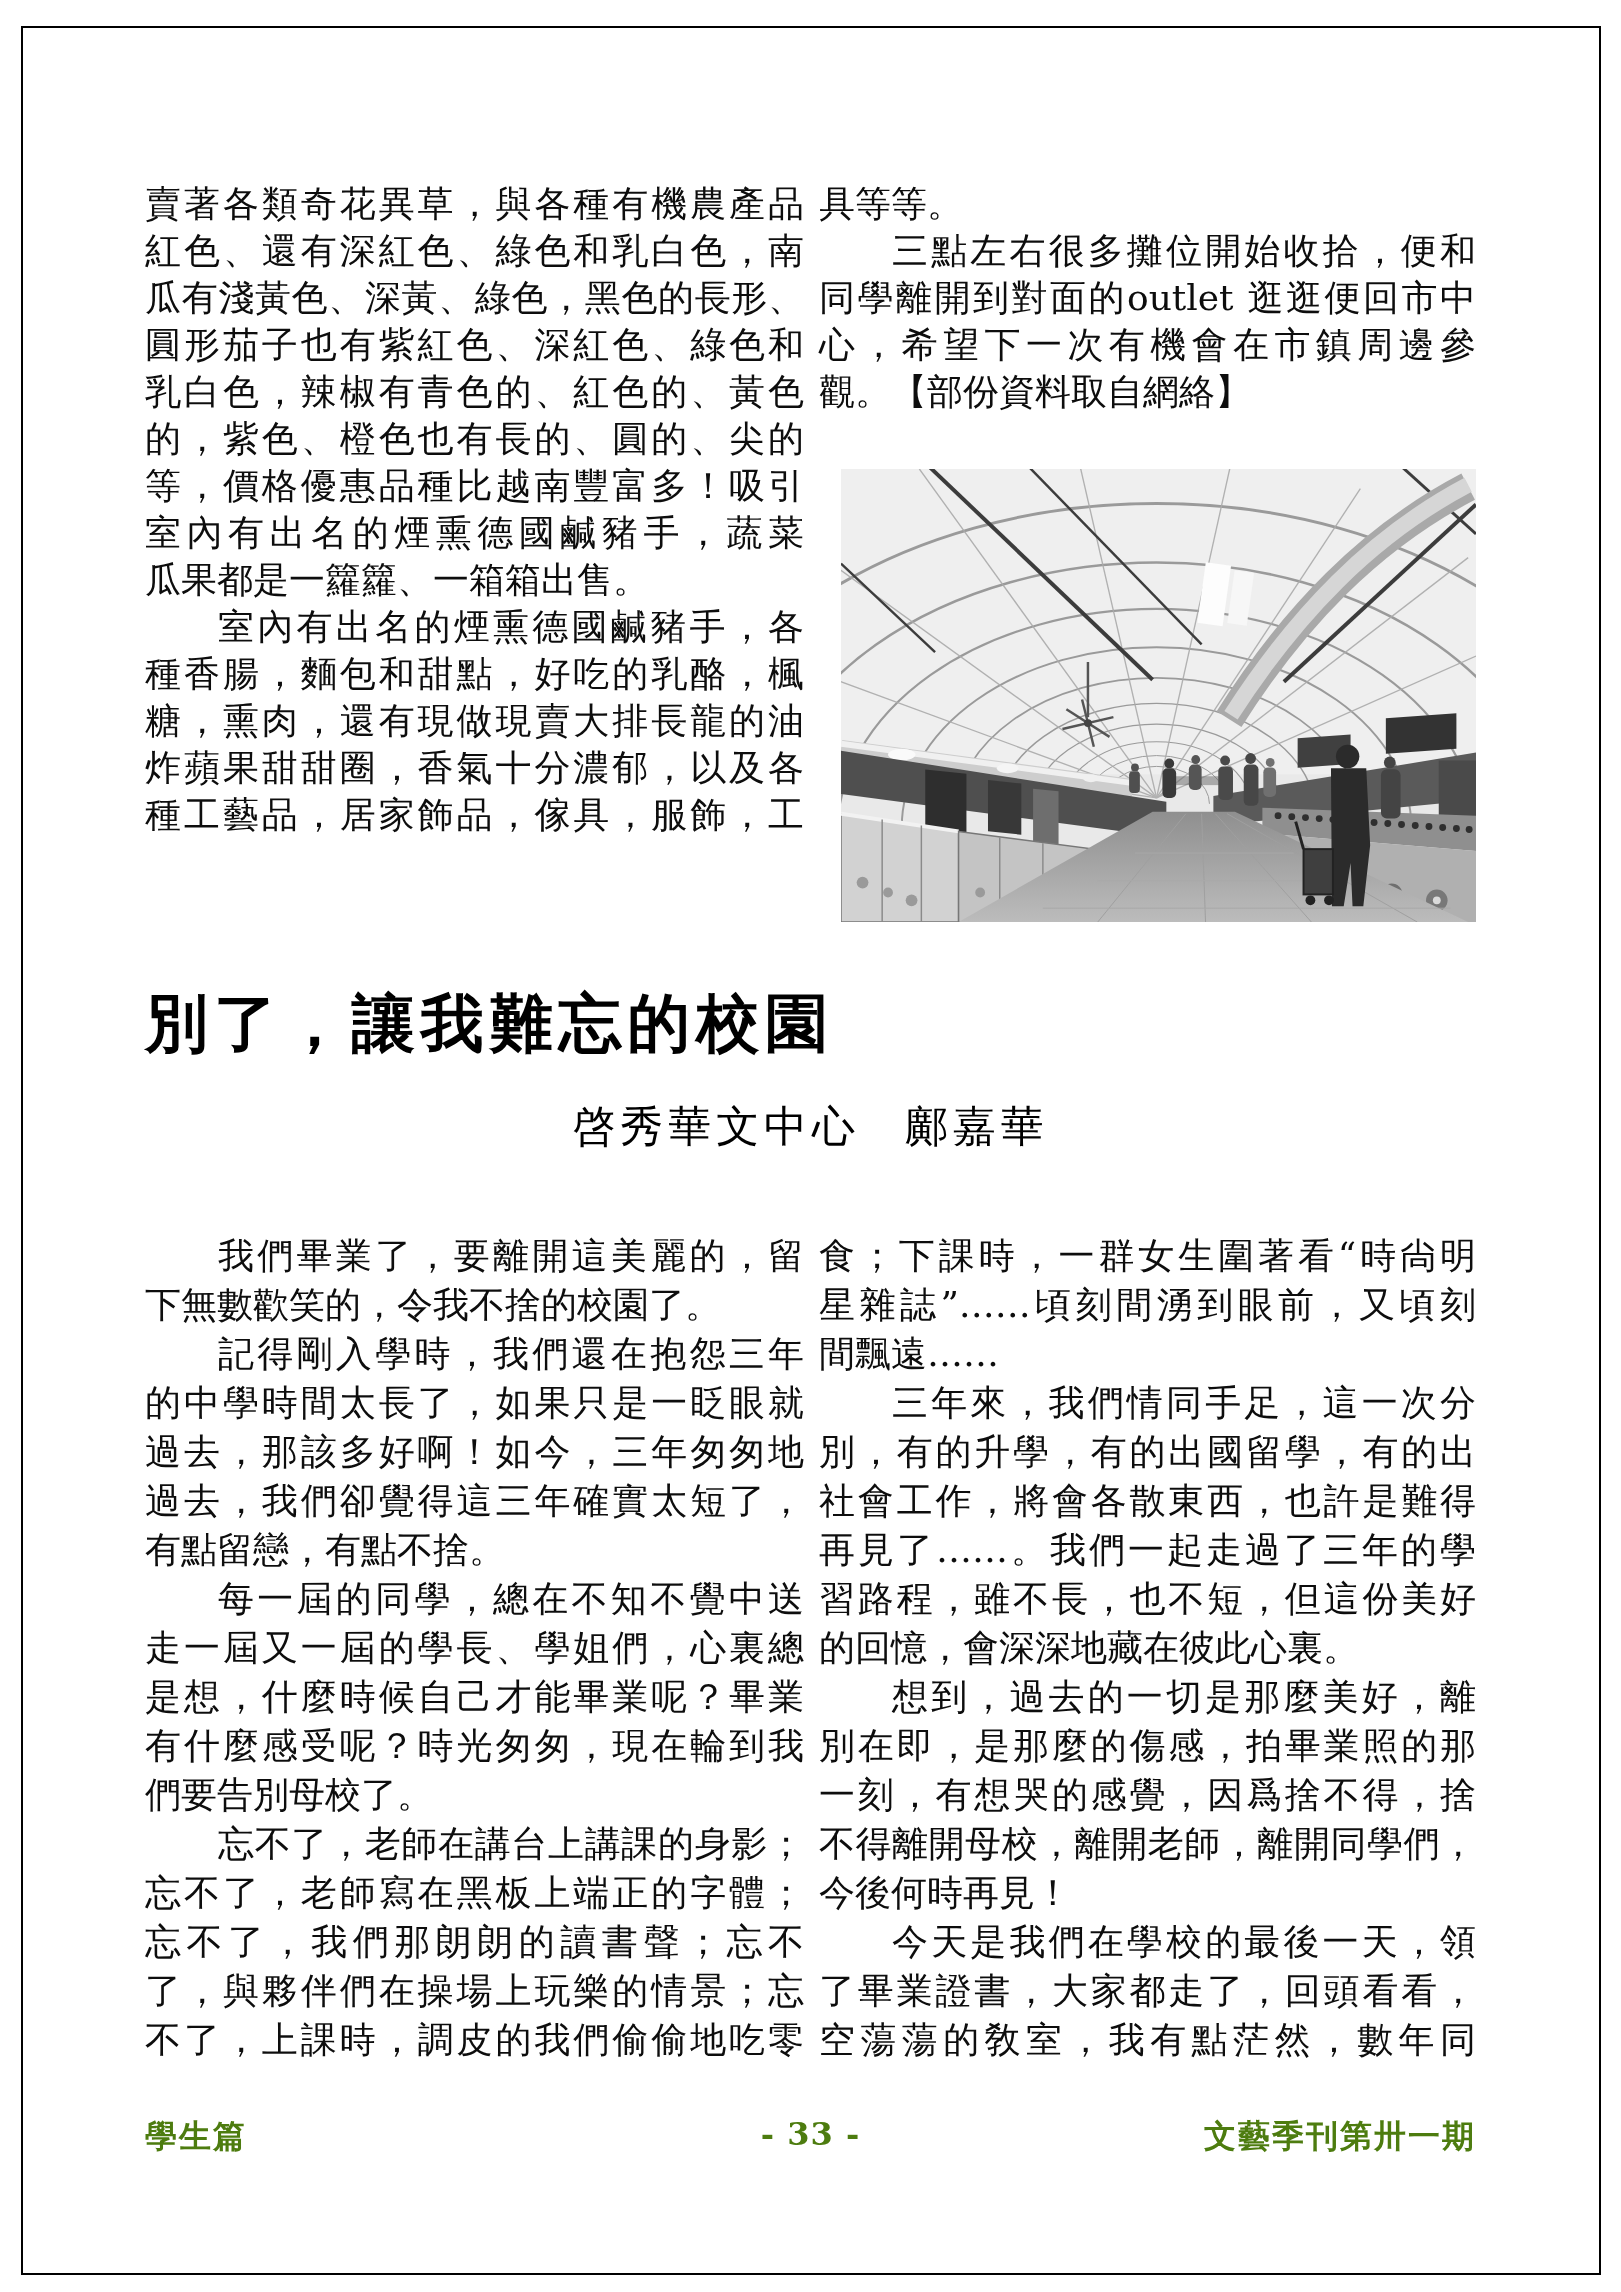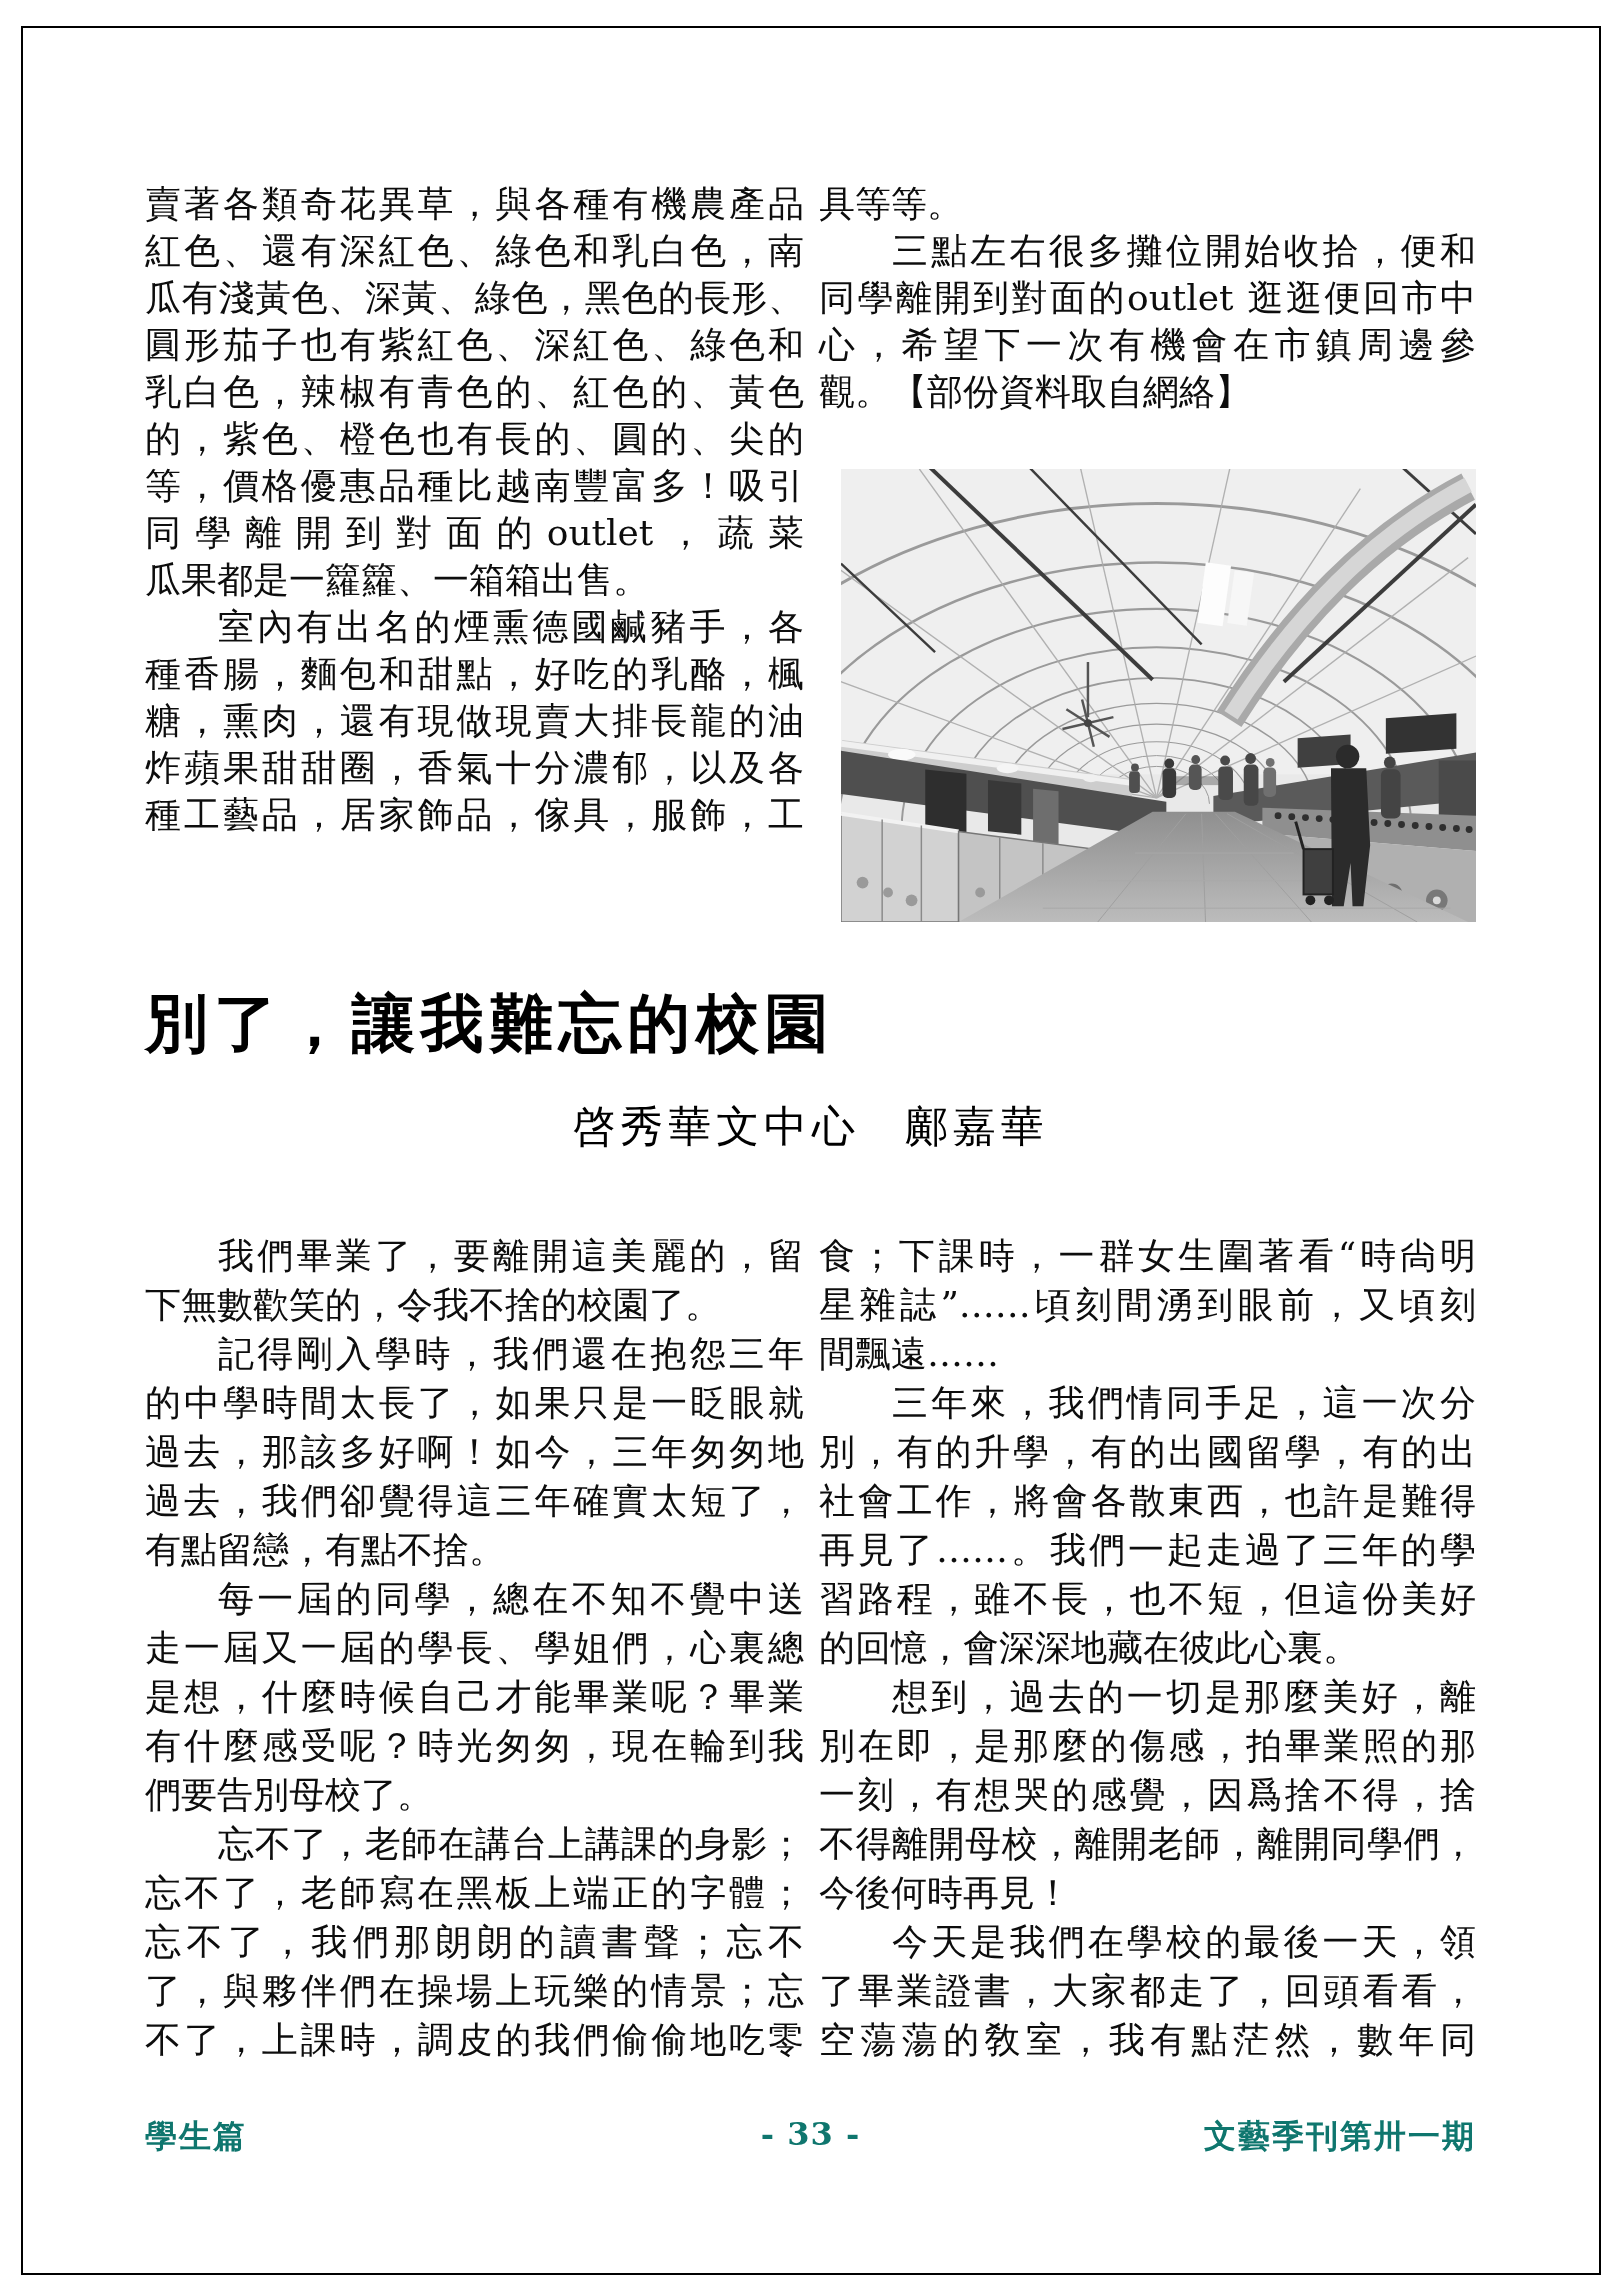--- a/index.html
+++ b/index.html
@@ -42,40 +42,40 @@
   .byline .author{margin-left:45px;margin-top:24px;}
   
   .photo{
     position:absolute;left:841px;top:469px;width:635px;height:453px;
     overflow:hidden;background:#e6e6e6;
   }
   .photo svg{display:block;width:100%;height:100%;}
   
   .footer{
     position:absolute;left:145px;top:2115px;width:1331px;height:45px;
-    font-size:32px;font-weight:bold;letter-spacing:2px;color:#0f766e;
+    font-size:32px;font-weight:bold;letter-spacing:2px;color:#4d7c0f;
   }
   .footer .fl{position:absolute;left:0;top:0;}
   .footer .fc{position:absolute;left:50%;top:0;transform:translateX(-50%);letter-spacing:1px;}
   .footer .fr{position:absolute;right:0;top:0;}
 </style>
 </head>
 <body>
 
 <div class="frame"></div>
 
 <div class="textcol col-lh48" style="left:145px;top:180px;width:659px;">
     <div class="line">賣著各類奇花異草，與各種有機農產品</div>
     <div class="line">紅色、還有深紅色、綠色和乳白色，南</div>
     <div class="line">瓜有淺黃色、深黃、綠色，黑色的長形、</div>
     <div class="line">圓形茄子也有紫紅色、深紅色、綠色和</div>
     <div class="line">乳白色，辣椒有青色的、紅色的、黃色</div>
     <div class="line">的，紫色、橙色也有長的、圓的、尖的</div>
     <div class="line">等，價格優惠品種比越南豐富多！吸引</div>
-    <div class="line">同學離開到對面的outlet，蔬菜</div>
+    <div class="line">室內有出名的煙熏德國鹹豬手，蔬菜</div>
     <div class="line end">瓜果都是一籮籮、一箱箱出售。</div>
     <div class="line ind">室內有出名的煙熏德國鹹豬手，各</div>
     <div class="line">種香腸，麵包和甜點，好吃的乳酪，楓</div>
     <div class="line">糖，熏肉，還有現做現賣大排長龍的油</div>
     <div class="line">炸蘋果甜甜圈，香氣十分濃郁，以及各</div>
     <div class="line">種工藝品，居家飾品，傢具，服飾，工</div>
   </div>
 
 <div class="textcol col-lh48" style="left:819px;top:180px;width:657px;">
     <div class="line end">具等等。</div>

